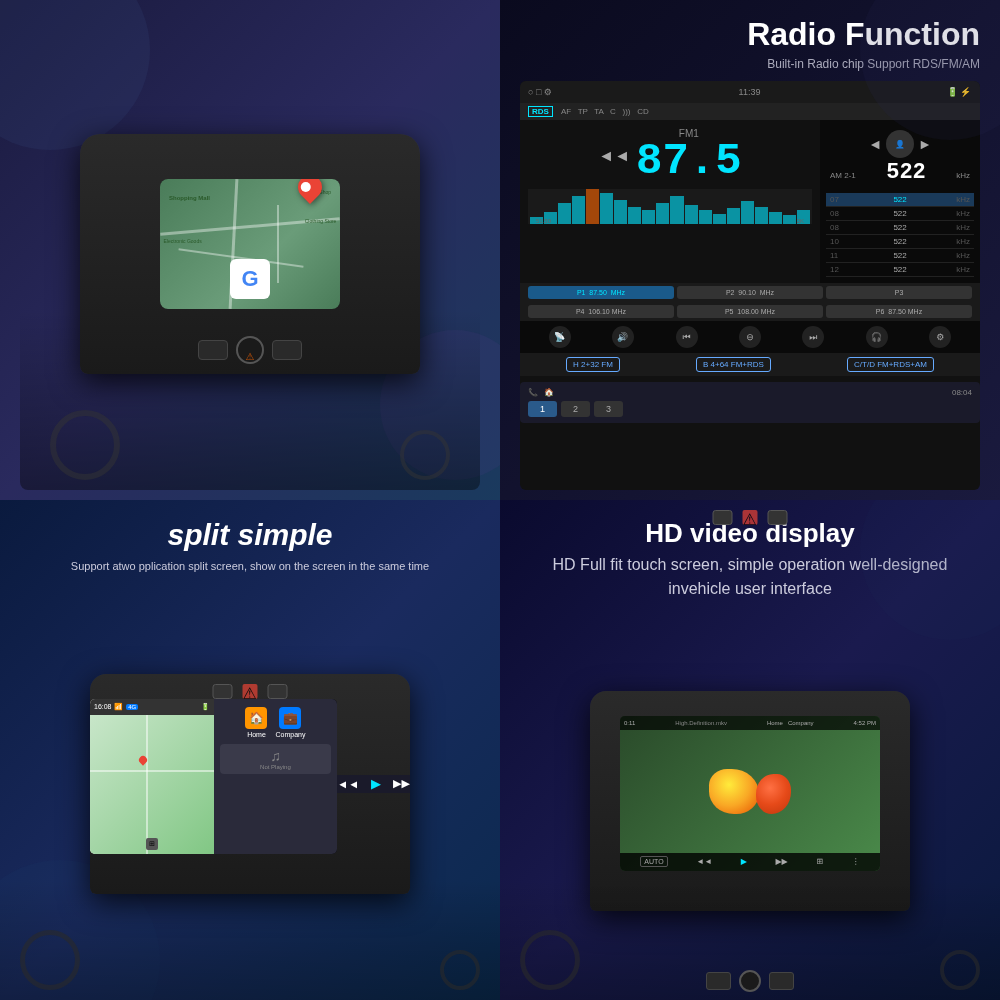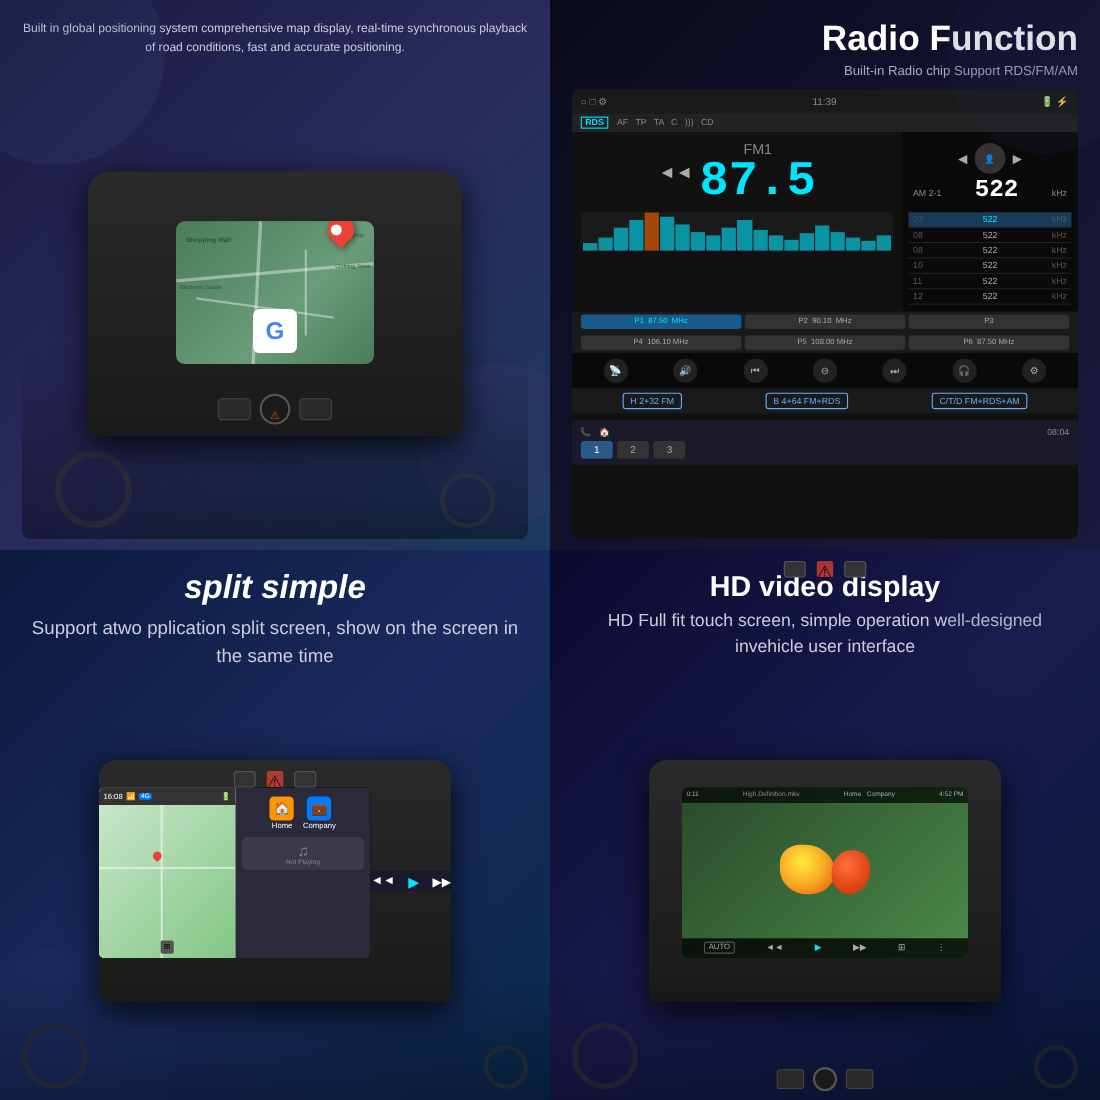--- a/index.html
+++ b/index.html
@@ -361,21 +361,21 @@
       background: linear-gradient(135deg, #0a1a3e 0%, #1a2a5e 50%, #0a2a4e 100%);
       position: relative;
       overflow: hidden;
       padding: 18px 20px 10px;
       display: flex;
       flex-direction: column;
       align-items: center;
     }
 
     .split-section .section-desc {
-      font-size: 17px;
+      font-size: 11px;
       color: #ccd;
       text-align: center;
       line-height: 1.5;
       margin-bottom: 3px;
     }
 
     .split-car {
       flex: 1;
       width: 100%;
       display: flex;
@@ -615,23 +615,20 @@
   </style>
 </head>
 <body>
 
 <div class="grid">
 
   <div class="gps-section">
     <div class="bg-circle" style="width:200px;height:200px;background:#3a5a8a;top:-50px;left:-50px;"></div>
     <div class="bg-circle" style="width:150px;height:150px;background:#5a3a8a;bottom:20px;right:-30px;"></div>
 
-    <p class="section-desc">Built in global positioning system comprehensive map display,
-real-time synchronous playback of road conditions,
-fast and accurate positioning.</p>
 
     <div class="car-container">
 
       <div style="position:absolute;bottom:0;left:0;right:0;height:180px;background:linear-gradient(180deg,transparent,rgba(0,0,0,0.4));border-radius:0 0 8px 8px;"></div>
 
       <div style="position:absolute;bottom:10px;left:30px;width:70px;height:70px;border-radius:50%;border:6px solid #333;opacity:0.5;"></div>
       <div style="position:absolute;bottom:10px;right:30px;width:50px;height:50px;border-radius:50%;border:4px solid #333;opacity:0.5;"></div>
 
       <div class="car-dashboard">
 
@@ -686,21 +683,21 @@
         <span style="color:#00e5ff;font-weight:bold;font-size:8px;border:1px solid #00e5ff;padding:0 3px;">RDS</span>
         <span style="font-size:8px;color:#888;">AF &nbsp; TP &nbsp; TA &nbsp; C &nbsp; ))) &nbsp; CD</span>
       </div>
 
       <div class="radio-main">
 
         <div class="radio-left">
           <div style="display:flex;align-items:center;gap:6px;margin-bottom:2px;">
             <span style="color:#aaa;font-size:16px;">◄◄</span>
             <div style="display:flex;flex-direction:column;align-items:center;">
-              <span style="font-size:13px;color:#888;">FM1</span>
+              <span style="font-size:10px;color:#888;">FM1</span>
               <span style="font-size:44px;font-weight:bold;color:#00e5ff;font-family:'Courier New',monospace;line-height:1;">87.5</span>
             </div>
           </div>
 
           <div class="radio-spectrum">
             <div class="radio-spectrum-bars">
               <div class="spectrum-bar" style="height:20%;"></div>
               <div class="spectrum-bar" style="height:35%;"></div>
               <div class="spectrum-bar" style="height:60%;"></div>
               <div class="spectrum-bar" style="height:80%;"></div>

